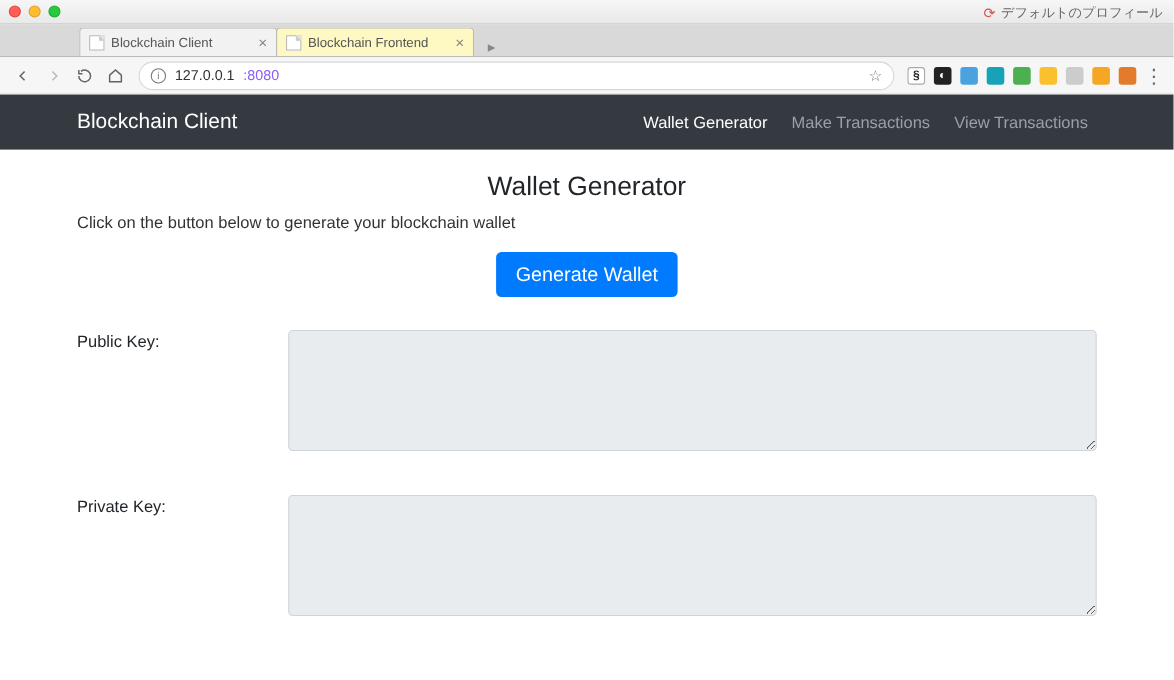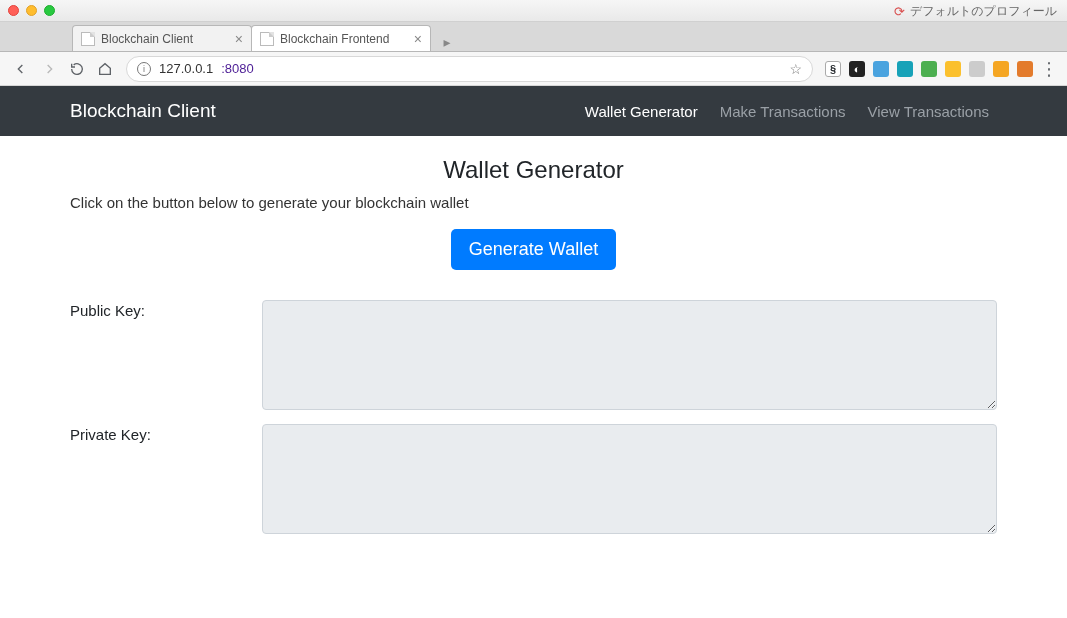--- a/index.html
+++ b/index.html
@@ -49,21 +49,21 @@
     background:#f2f2f2;
     border:1px solid #b7b7b7;
     border-bottom:none;
     border-radius:4px 4px 0 0;
     padding:0 8px;
     margin-right:-1px;
     min-width:180px; max-width:190px;
     font-size:12px; color:#555;
     gap:6px;
   }
-  .tab.inactive{ background:#ffffff; }
+  .tab.inactive{ background:#fef9c3; }
   .tab .page-icon{
     width:14px;height:14px;flex:0 0 14px;
     border:1px solid #bbb; background:#fff; position:relative;
   }
   .tab .page-icon::after{
     content:""; position:absolute; right:-1px; top:-1px;
     border-top:5px solid #e3e3e3; border-left:5px solid #ccc;
   }
   .tab .tab-title{ flex:1; white-space:nowrap; overflow:hidden; text-overflow:ellipsis;}
   .tab .tab-close{ font-size:14px; color:#888; }
@@ -87,21 +87,21 @@
     border:1px solid #d8d8d8;
     border-radius:13px;
     background:#fff;
     display:flex; align-items:center;
     padding:0 10px;
     margin:0 6px;
     gap:8px;
     font-size:13px; color:#333;
   }
   .omnibox .info-icon{ width:14px;height:14px;border:1.4px solid #777;border-radius:50%;display:flex;align-items:center;justify-content:center;font-size:9px;color:#777;}
-  .omnibox .url-port{ color:#4c1d95; }
+  .omnibox .url-port{ color:#8b5cf6; }
   .omnibox .star{ margin-left:auto; color:#777; font-size:14px;}
   .ext-row{ display:flex; align-items:center; gap:8px; padding:0 4px;}
   .ext{ width:16px;height:16px;border-radius:3px;display:flex;align-items:center;justify-content:center;font-size:11px;font-weight:bold;}
   .ext.mask{ background:#222;color:#fff;border-radius:3px;}
   .ext.blue{ background:#4aa3df;}
   .ext.teal{ background:#17a2b8;}
   .ext.green{ background:#4caf50;}
   .ext.yellow{ background:#fbc02d;}
   .ext.gray{ background:#ccc;}
   .ext.bag{ background:#f5a623;}
@@ -131,21 +131,21 @@
     background:#0d6efd;
     background:#007bff;
     color:#fff;
     border:none;
     border-radius:5px;
     font-size:18px;
     padding:10px 18px;
     cursor:pointer;
   }
   .form-row{ display:flex; align-items:flex-start; margin-top:30px;gap:32px; }
-  .form-row + .form-row{ margin-top:14px;}
+  .form-row + .form-row{ margin-top:40px;}
   .form-label{ width:160px; font-size:15px; color:#212529; padding-top:2px;}
   .form-ta{
     flex:1;
     height:110px;
     border:1px solid #ced4da;
     background:#e9ecef;
     border-radius:4px;
     resize:both;
     padding:8px;
     font-family:inherit;

